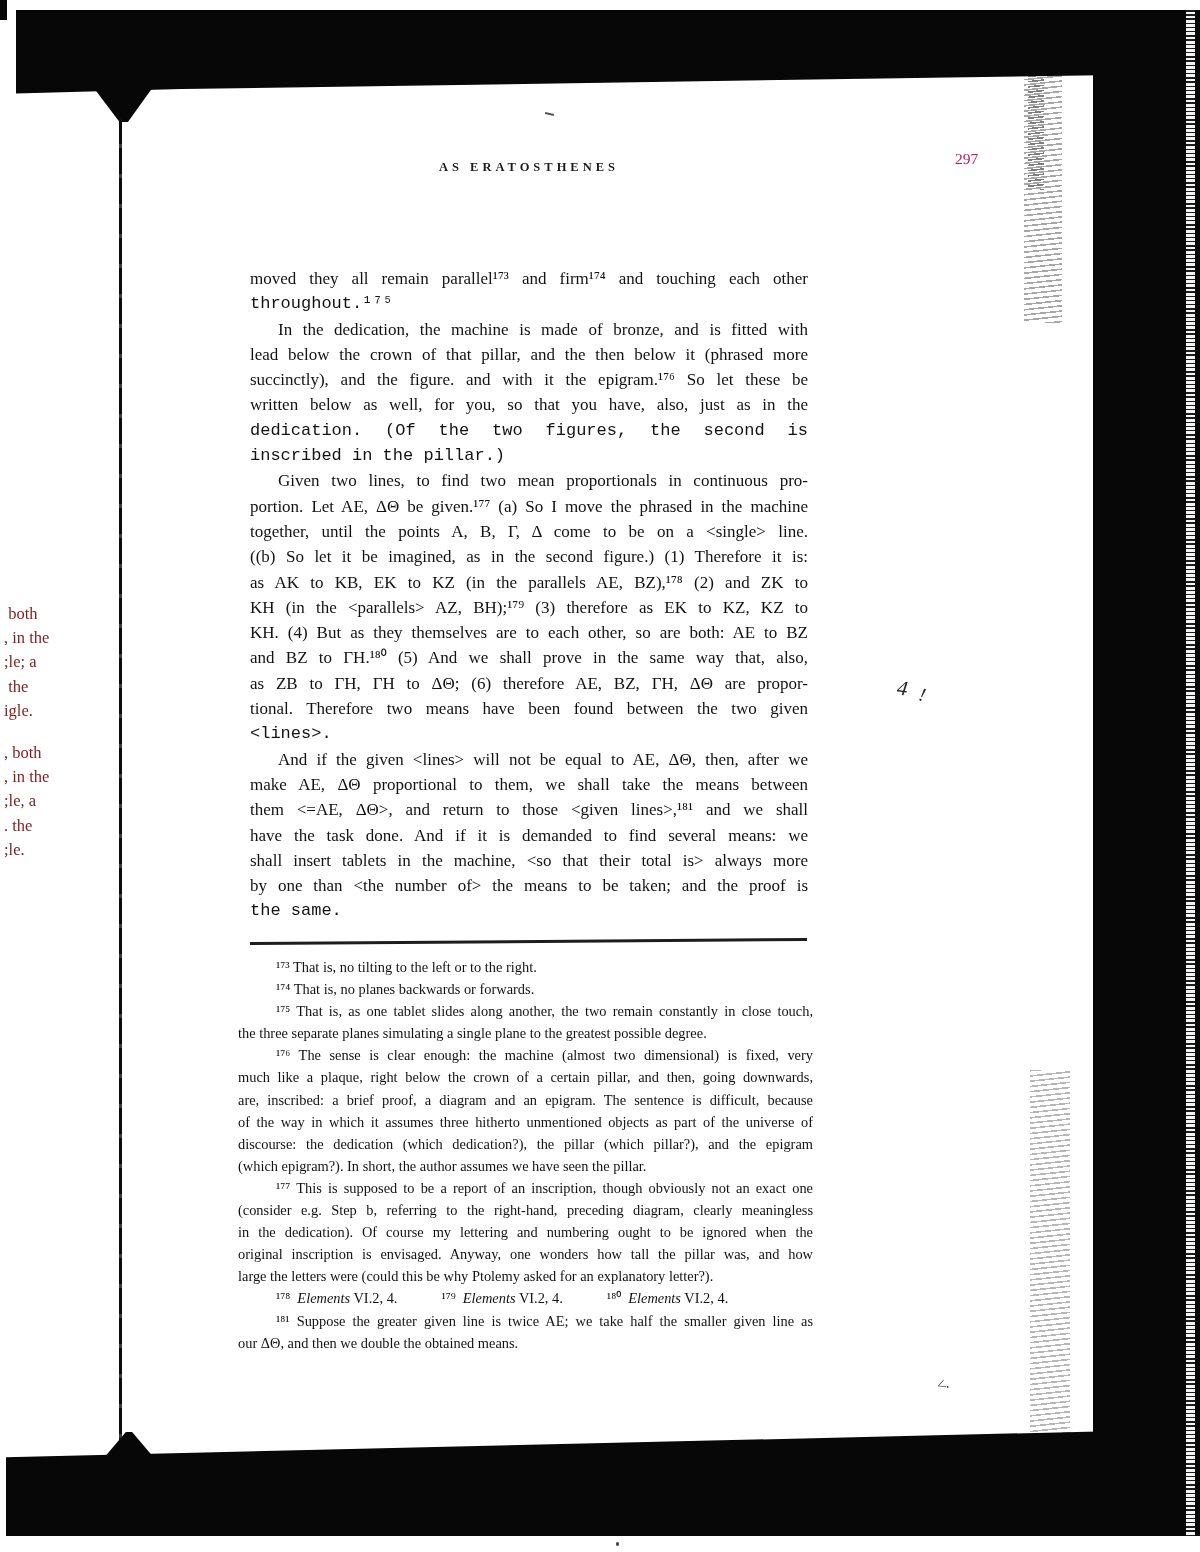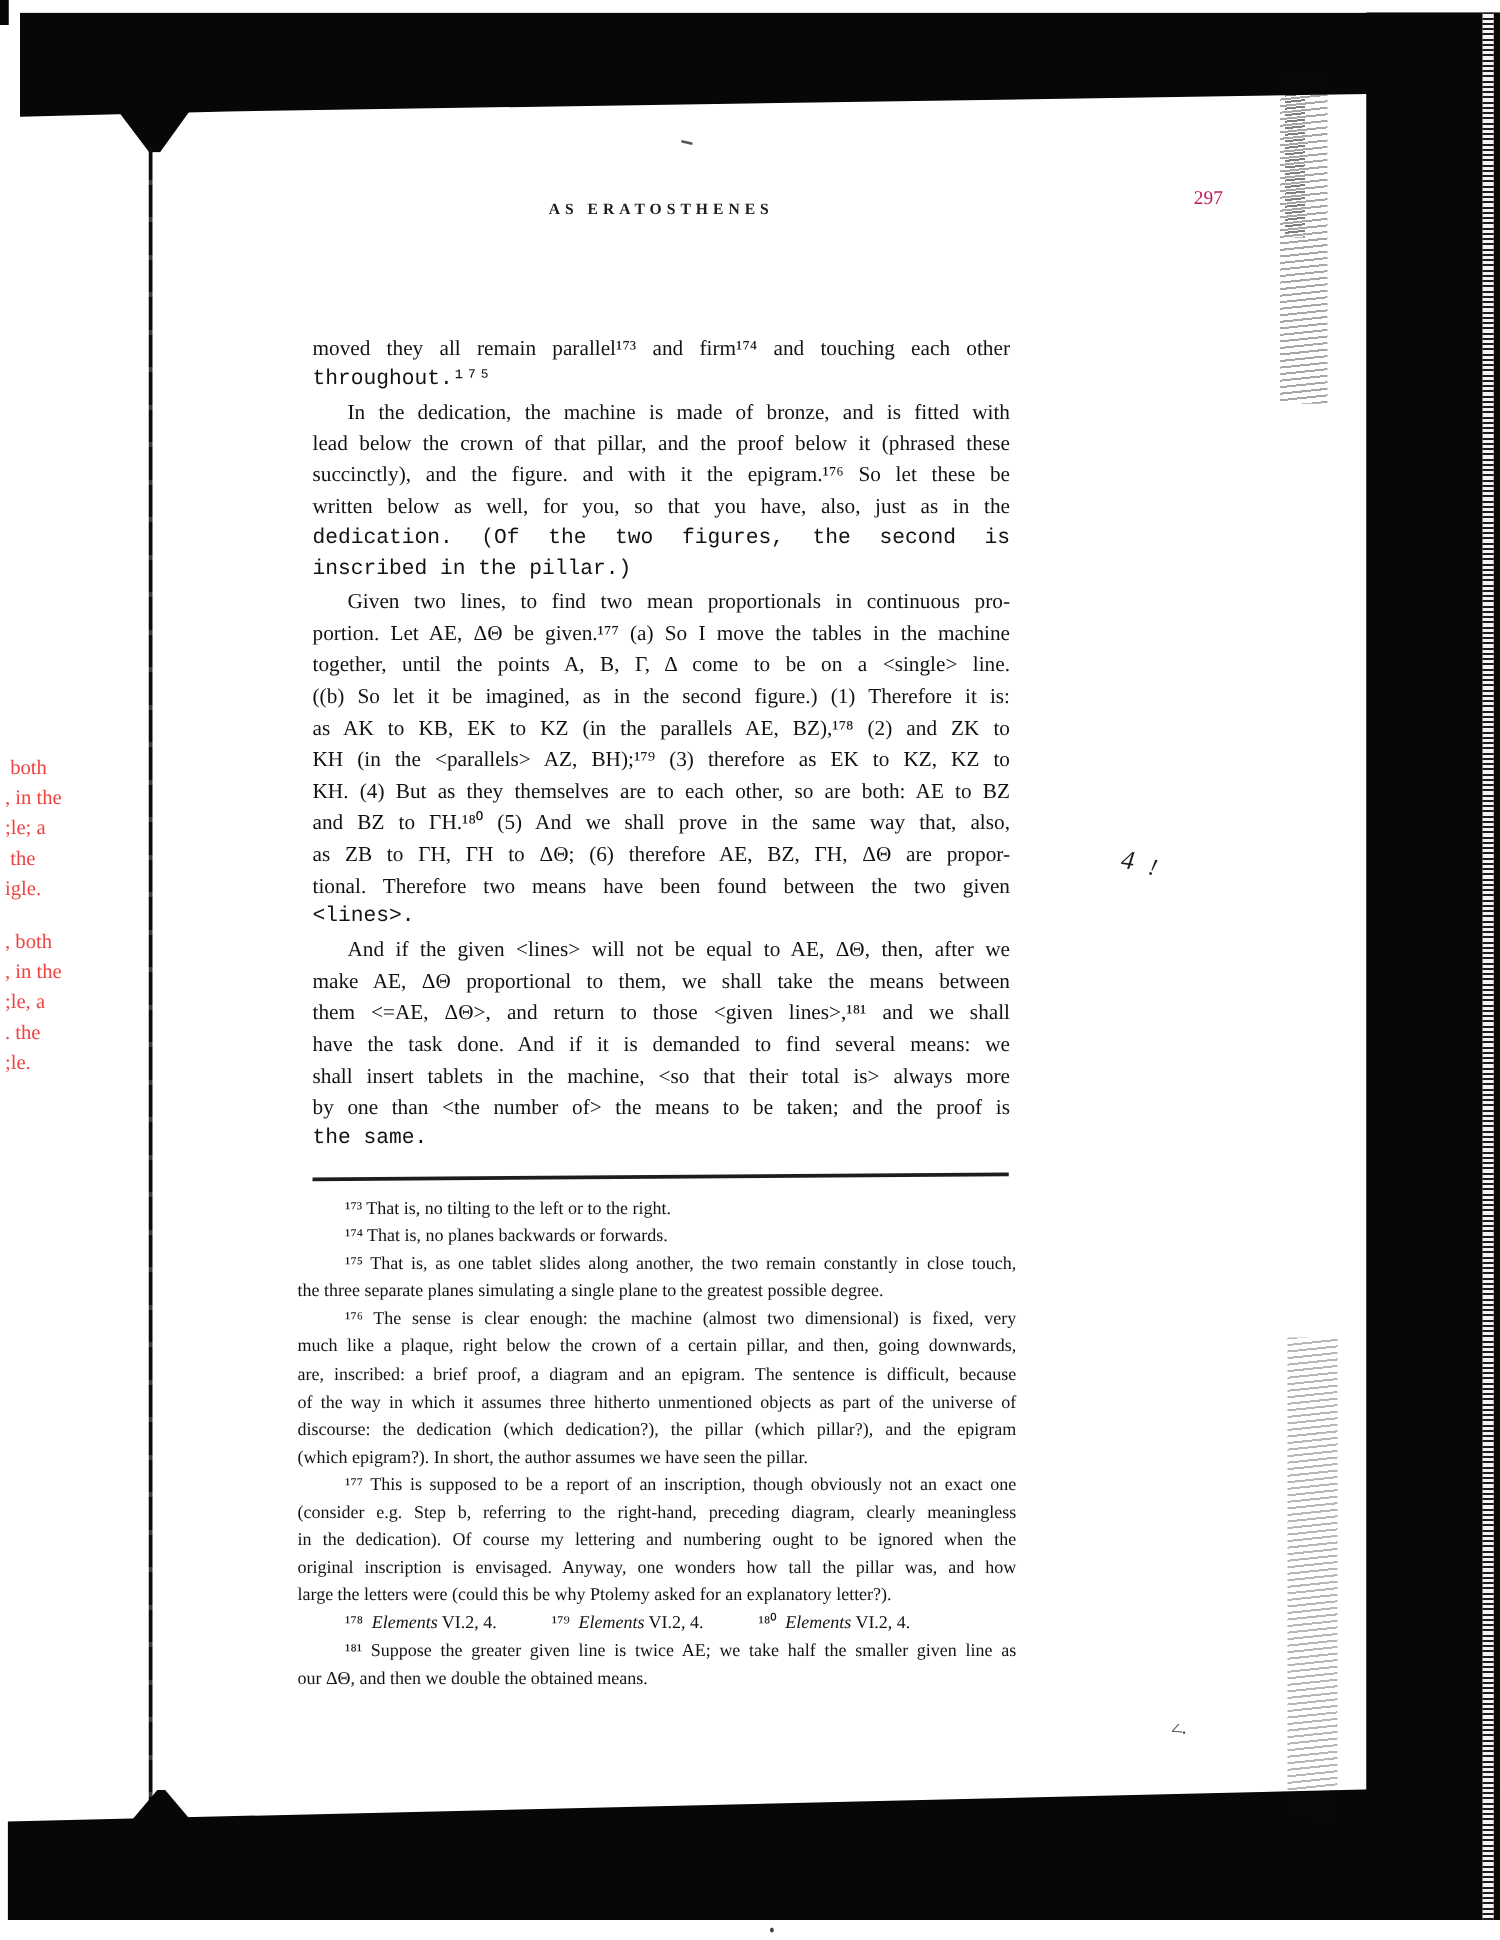--- a/index.html
+++ b/index.html
@@ -47,21 +47,21 @@
   .fn-block{left:238px;top:956px;width:575px;font-size:14.4px;line-height:22.1px;}
   .fn .line{text-align:justify;text-align-last:justify;}
   .fn .line.last{text-align-last:left;}
   .fn .line:first-child{text-indent:38px;}
   .fn-refs{padding-left:38px;}
   .fn-refs .ref{margin-right:44px;display:inline-block;}
   .fn-refs .work{font-style:italic;}
   .fn-refs .num{margin-right:7px;}
 
   
-  .mf{left:4px;width:70px;font-size:16.5px;line-height:24.2px;color:#ef4444;}
+  .mf{left:4px;width:70px;font-size:16.5px;line-height:24.2px;color:#7f1d1d;}
   .mf1{top:602px;}
   .mf2{top:741px;}
   .mf .line{text-align:left;text-align-last:left;white-space:pre;}
 
   
   .pen{color:#222;font-style:italic;}
   .pen-a{left:897px;top:676px;font-size:21px;transform:rotate(8deg);}
   .pen-b{left:919px;top:684px;font-size:19px;transform:rotate(14deg);}
   .pen-c{left:936px;top:1376px;font-size:16px;color:#3d3d3d;transform:rotate(-22deg);letter-spacing:-2px;}
 </style>
@@ -85,28 +85,28 @@
 <div class="abs running-header">AS ERATOSTHENES</div>
 <div class="abs page-number">297</div>
 
 <div class="abs body-block">
   <div class="para">
       <div class="line">moved they all remain parallel¹⁷³ and firm¹⁷⁴ and touching each other</div>
       <div class="line last">throughout.¹⁷⁵</div>
     </div>
   <div class="para indent">
       <div class="line">In the dedication, the machine is made of bronze, and is fitted with</div>
-      <div class="line">lead below the crown of that pillar, and the proof below it (phrased these</div>
+      <div class="line">lead below the crown of that pillar, and the then below it (phrased more</div>
       <div class="line">succinctly), and the figure. and with it the epigram.¹⁷⁶ So let these be</div>
       <div class="line">written below as well, for you, so that you have, also, just as in the</div>
       <div class="line last">dedication. (Of the two figures, the second is inscribed in the pillar.)</div>
     </div>
   <div class="para indent">
       <div class="line">Given two lines, to find two mean proportionals in continuous pro-</div>
-      <div class="line">portion. Let AE, ΔΘ be given.¹⁷⁷ (a) So I move the tables in the machine</div>
+      <div class="line">portion. Let AE, ΔΘ be given.¹⁷⁷ (a) So I move the phrased in the machine</div>
       <div class="line">together, until the points A, B, Γ, Δ come to be on a &lt;single&gt; line.</div>
       <div class="line">((b) So let it be imagined, as in the second figure.) (1) Therefore it is:</div>
       <div class="line">as AK to KB, EK to KZ (in the parallels AE, BZ),¹⁷⁸ (2) and ZK to</div>
       <div class="line">KH (in the &lt;parallels&gt; AZ, BH);¹⁷⁹ (3) therefore as EK to KZ, KZ to</div>
       <div class="line">KH. (4) But as they themselves are to each other, so are both: AE to BZ</div>
       <div class="line">and BZ to ΓH.¹⁸⁰ (5) And we shall prove in the same way that, also,</div>
       <div class="line">as ZB to ΓH, ΓH to ΔΘ; (6) therefore AE, BZ, ΓH, ΔΘ are propor-</div>
       <div class="line">tional. Therefore two means have been found between the two given</div>
       <div class="line last">&lt;lines&gt;.</div>
     </div>

